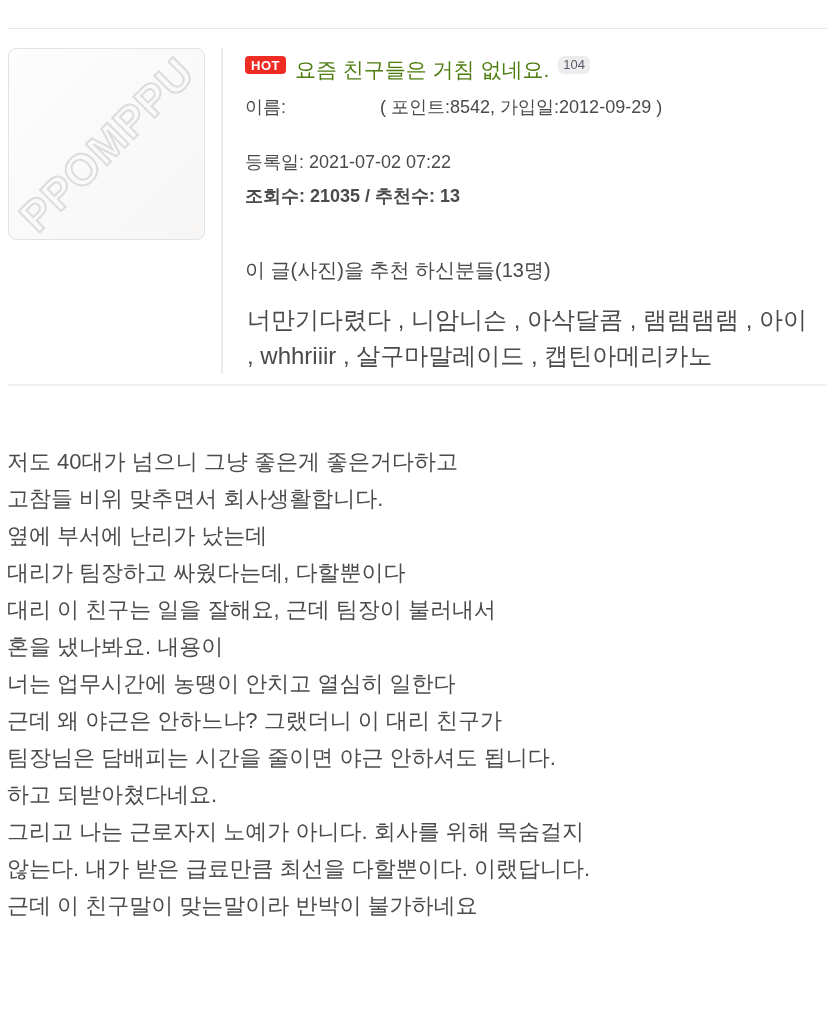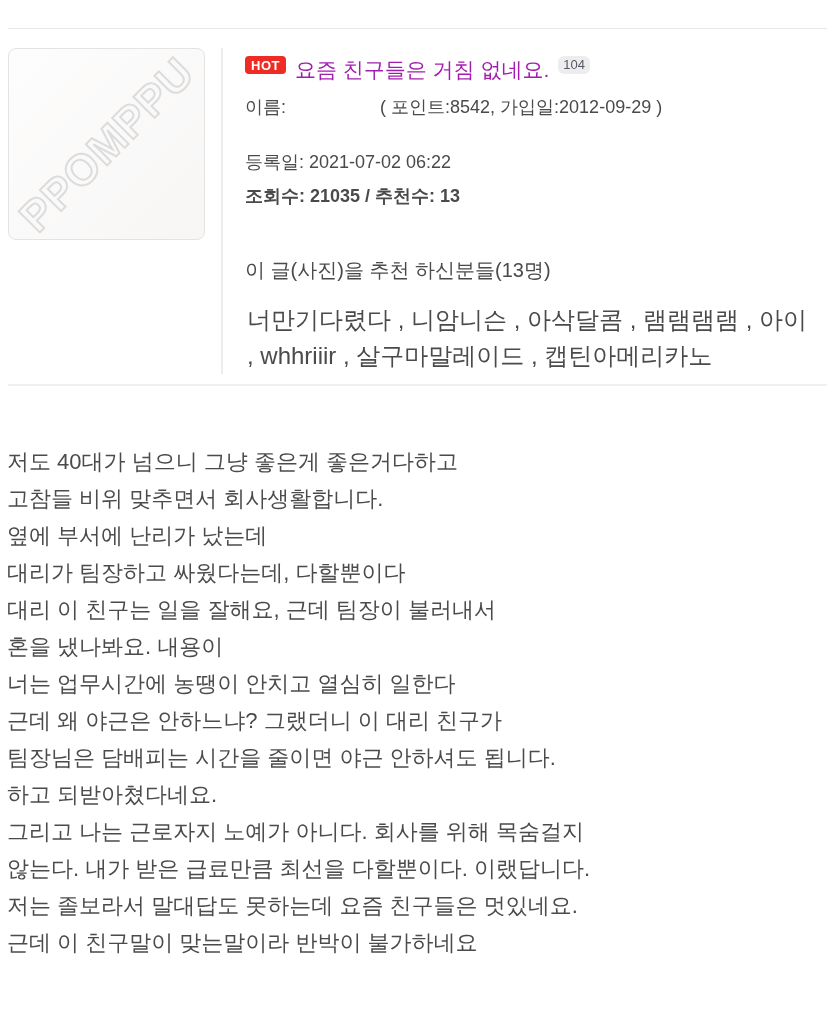--- a/index.html
+++ b/index.html
@@ -38,21 +38,21 @@
     display: flex; align-items: flex-start; gap: 9px;
     white-space: nowrap;
   }
   .hot-badge {
     display: inline-block;
     background: #ee2c24; color: #ffffff;
     font-size: 13px; font-weight: bold; letter-spacing: .5px;
     padding: 3px 6px 2px; border-radius: 4px;
     line-height: 1;
   }
-  .post-title { font-size: 21px; color: #a21caf; font-weight: 500; }
+  .post-title { font-size: 21px; color: #4d7c0f; font-weight: 500; }
   .count-badge {
     display: inline-block;
     background: #ededed; color: #555a66;
     font-size: 13px; padding: 1px 5px; line-height: 1.2; border-radius: 6px;
   }
 
   .meta { position: absolute; left: 0; white-space: nowrap; font-size: 18px; color: #4a4a4a; }
   .name-line   { top: 95px; }
   .name-spacer { display: inline-block; min-width: 84px; }
   .date-line   { top: 150px; }
@@ -97,21 +97,21 @@
     <span class="post-title">요즘 친구들은 거침 없네요.</span>
     <span class="count-badge">104</span>
   </div>
 
   <div class="meta name-line">
     <span>이름:</span>
     <span class="name-spacer"></span>
     <span>( 포인트:8542, 가입일:2012-09-29 )</span>
   </div>
 
-  <div class="meta date-line">등록일: 2021-07-02 06:22</div>
+  <div class="meta date-line">등록일: 2021-07-02 07:22</div>
   <div class="meta views-line">조회수: 21035 / 추천수: 13</div>
 
   <div class="rec-title">이 글(사진)을 추천 하신분들(13명)</div>
 
   <div class="rec-names">
     <div>너만기다렸다 , 니암니슨 , 아삭달콤 , 램램램램 , 아이</div>
     <div>, whhriiir , 살구마말레이드 , 캡틴아메리카노</div>
   </div>
 
 </div>
@@ -124,15 +124,14 @@
   <div>옆에 부서에 난리가 났는데</div>
   <div>대리가 팀장하고 싸웠다는데, 다할뿐이다</div>
   <div>대리 이 친구는 일을 잘해요, 근데 팀장이 불러내서</div>
   <div>혼을 냈나봐요. 내용이</div>
   <div>너는 업무시간에 농땡이 안치고 열심히 일한다</div>
   <div>근데 왜 야근은 안하느냐? 그랬더니 이 대리 친구가</div>
   <div>팀장님은 담배피는 시간을 줄이면 야근 안하셔도 됩니다.</div>
   <div>하고 되받아쳤다네요.</div>
   <div>그리고 나는 근로자지 노예가 아니다. 회사를 위해 목숨걸지</div>
   <div>않는다. 내가 받은 급료만큼 최선을 다할뿐이다. 이랬답니다.</div>
-  <div>저는 졸보라서 말대답도 못하는데 요즘 친구들은 멋있네요.</div>
   <div>근데 이 친구말이 맞는말이라 반박이 불가하네요</div>
 </div>
 
 </body></html>

